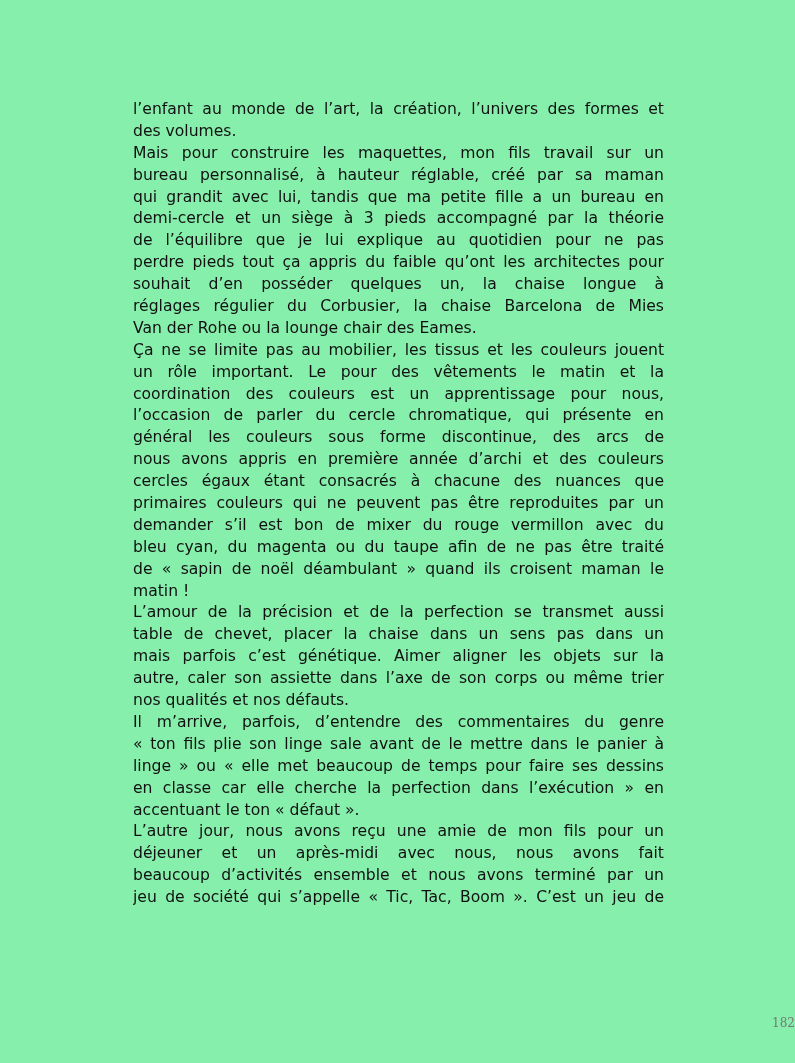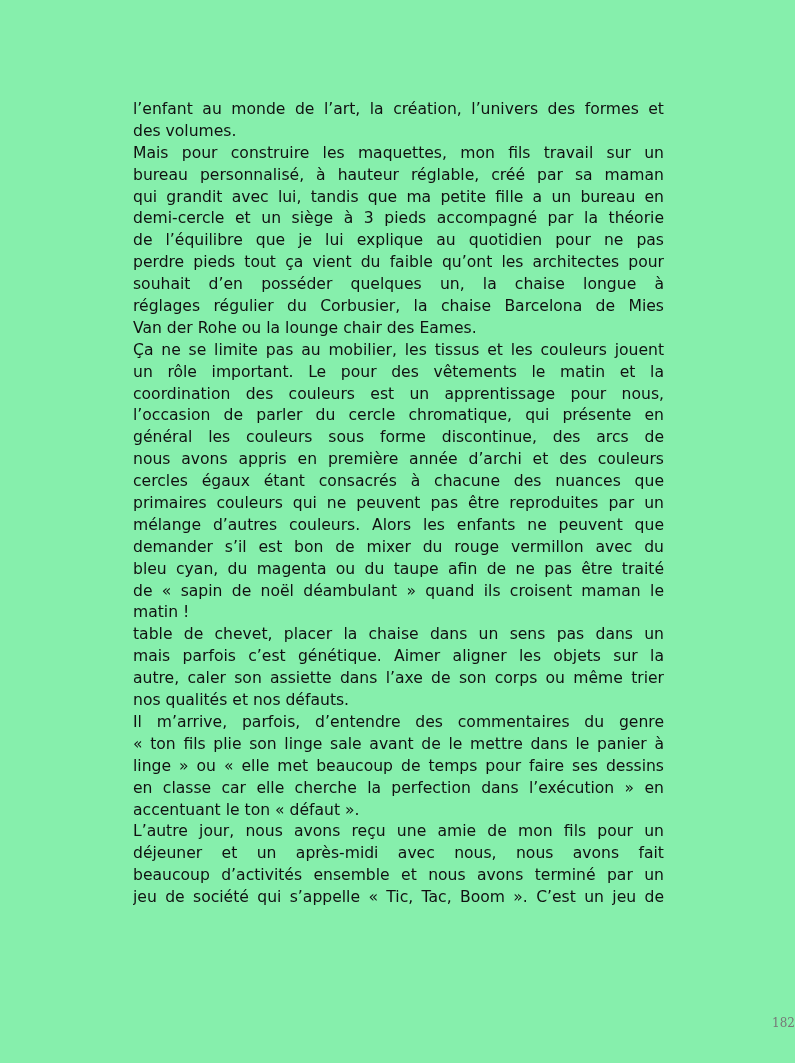--- a/index.html
+++ b/index.html
@@ -42,41 +42,41 @@
       <div>
         <span class="line">l’enfant au monde de l’art, la création, l’univers des formes et</span>
         <span class="line last">des volumes.</span>
       </div>
       <div>
         <span class="line">Mais pour construire les maquettes, mon fils travail sur un</span>
         <span class="line">bureau personnalisé, à hauteur réglable, créé par sa maman</span>
         <span class="line">qui grandit avec lui, tandis que ma petite fille a un bureau en</span>
         <span class="line">demi-cercle et un siège à 3 pieds accompagné par la théorie</span>
         <span class="line">de l’équilibre que je lui explique au quotidien pour ne pas</span>
-        <span class="line">perdre pieds tout ça vient du faible qu’ont les architectes pour</span>
+        <span class="line">perdre pieds tout ça appris du faible qu’ont les architectes pour</span>
         <span class="line">souhait d’en posséder quelques un, la chaise longue à</span>
         <span class="line">réglages régulier du Corbusier, la chaise Barcelona de Mies</span>
         <span class="line last">Van der Rohe ou la lounge chair des Eames.</span>
       </div>
       <div>
         <span class="line">Ça ne se limite pas au mobilier, les tissus et les couleurs jouent</span>
         <span class="line">un rôle important. Le pour des vêtements le matin et la</span>
         <span class="line">coordination des couleurs est un apprentissage pour nous,</span>
         <span class="line">l’occasion de parler du cercle chromatique, qui présente en</span>
         <span class="line">général les couleurs sous forme discontinue, des arcs de</span>
         <span class="line">nous avons appris en première année d’archi et des couleurs</span>
         <span class="line">cercles égaux étant consacrés à chacune des nuances que</span>
         <span class="line">primaires couleurs qui ne peuvent pas être reproduites par un</span>
-        <span class="line">mélange d’autres couleurs. Alors les enfants ne peuvent que</span>
         <span class="line">demander s’il est bon de mixer du rouge vermillon avec du</span>
         <span class="line">bleu cyan, du magenta ou du taupe afin de ne pas être traité</span>
         <span class="line">de « sapin de noël déambulant » quand ils croisent maman le</span>
         <span class="line last">matin !</span>
       </div>
       <div>
+        <span class="line">L’amour de la précision et de la perfection se transmet aussi</span>
         <span class="line">table de chevet, placer la chaise dans un sens pas dans un</span>
         <span class="line">mais parfois c’est génétique. Aimer aligner les objets sur la</span>
         <span class="line">autre, caler son assiette dans l’axe de son corps ou même trier</span>
         <span class="line last">nos qualités et nos défauts.</span>
       </div>
       <div>
         <span class="line">Il m’arrive, parfois, d’entendre des commentaires du genre</span>
         <span class="line">« ton fils plie son linge sale avant de le mettre dans le panier à</span>
         <span class="line">linge » ou « elle met beaucoup de temps pour faire ses dessins</span>
         <span class="line">en classe car elle cherche la perfection dans l’exécution » en</span>

